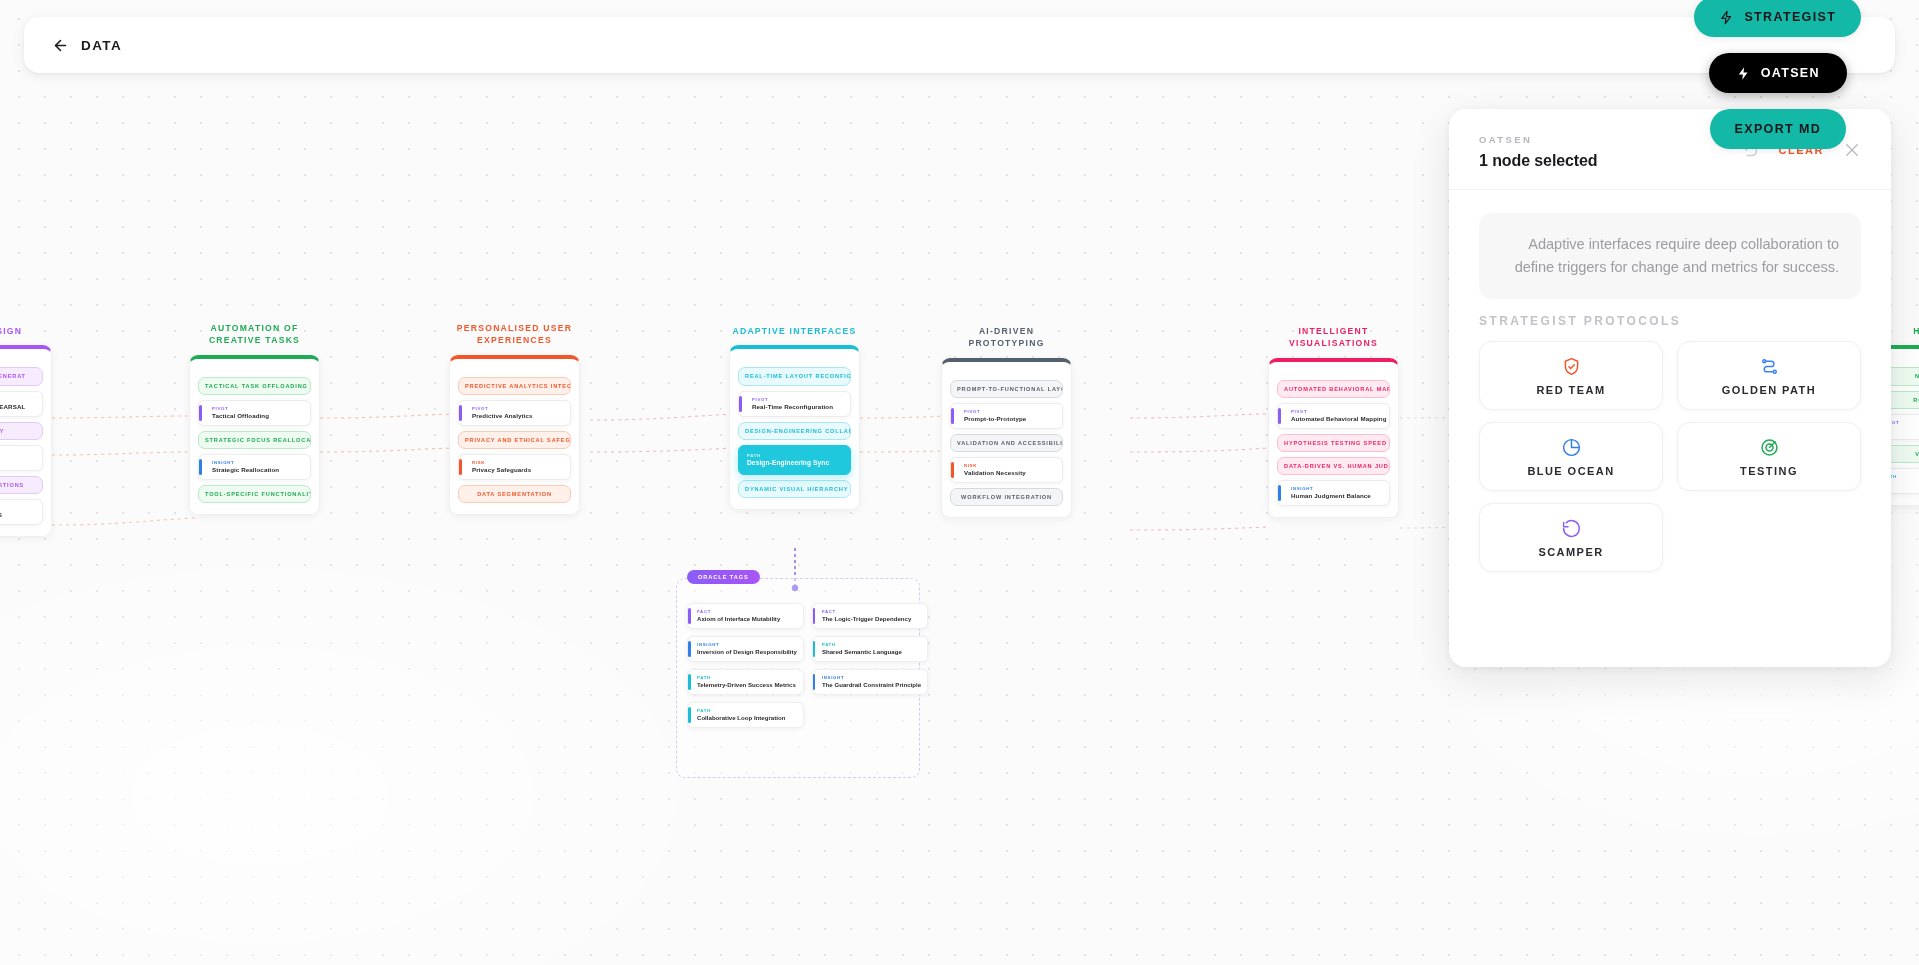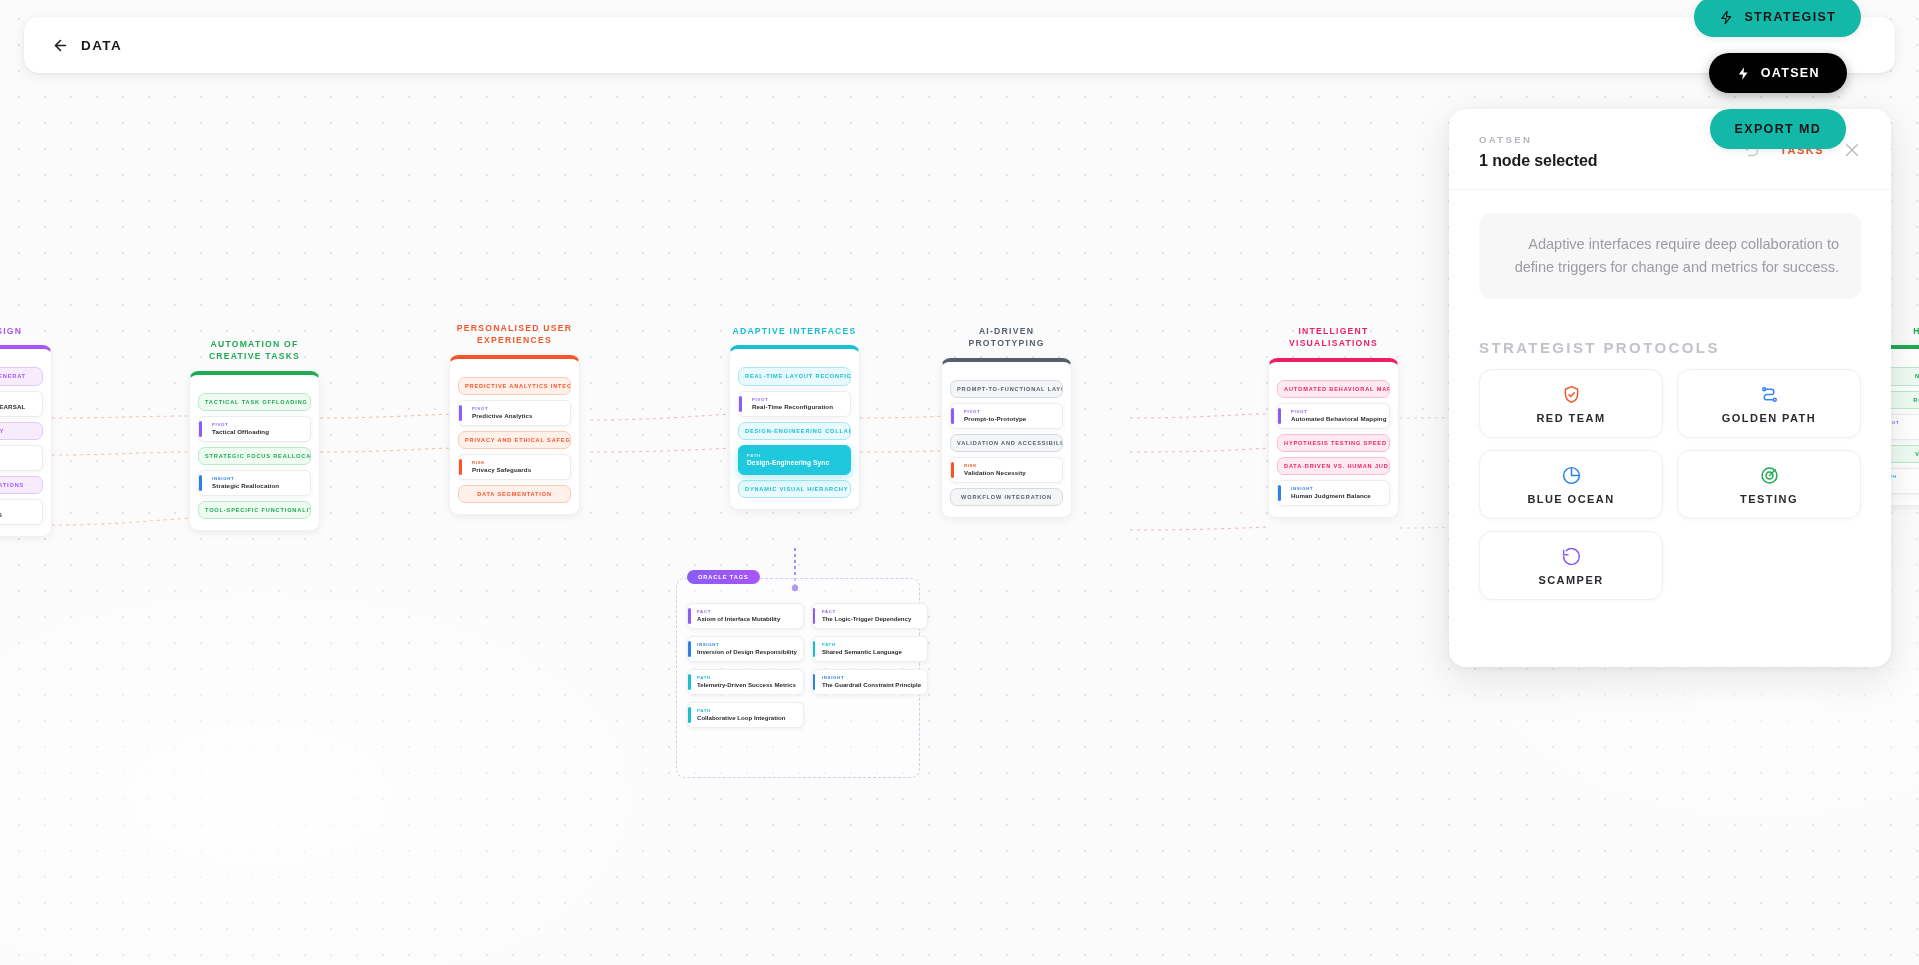--- a/index.html
+++ b/index.html
@@ -159,21 +159,21 @@
     font-size: 11px; font-weight: 700; letter-spacing: 1.5px; color: #f4562a;
     background: none; border: 0; cursor: pointer; font-family: inherit;
   }
   .icon-btn { background: none; border: 0; cursor: pointer; padding: 0; display: block; line-height: 0; }
   #panel-body { padding: 23px 30px 0; flex: 1; overflow: hidden; }
   #summary {
     background: #f7f7f8; border-radius: 13px; padding: 20px 22px;
     font-size: 14.6px; line-height: 1.58; color: #9c9ca3; letter-spacing: -.05px; text-align: right;
   }
   #protocols-label {
-    margin: 40px 0 13px; font-size: 15px; font-weight: 700;
+    margin: 15px 0 13px; font-size: 12px; font-weight: 700;
     letter-spacing: 2.4px; color: #c2c2c8;
   }
   #protocols { display: grid; grid-template-columns: 1fr 1fr; gap: 12px 14px; }
   .proto {
     background: #fff; border: 1px solid #f0f0f2; border-radius: 13px;
     height: 69px; display: flex; flex-direction: column;
     align-items: center; justify-content: center; gap: 7px; cursor: pointer;
     box-shadow: 0 1px 4px rgba(17,17,26,.035);
   }
   .proto-label {
@@ -272,21 +272,21 @@
         <div class="node-label">Y</div>
       </div>
       <div class="tag" style="background: rgb(246, 236, 254); border-color: rgb(227, 201, 250); color: rgb(168, 85, 247);">LIMITATIONS</div>
       <div class="node" style="--bar: #8b5cf6;">
         <div class="node-kind">PIVOT</div>
         <div class="node-label">TATIONS</div>
       </div>
     </div>
   </div>
 <div class="col" style="left:189px;top:322px;width:131px">
-    <div class="col-title" style="color: rgb(31, 170, 85); margin-top: 16px;">AUTOMATION OF CREATIVE TASKS</div>
+    <div class="col-title" style="color: rgb(31, 170, 85);">AUTOMATION OF CREATIVE TASKS</div>
     <div class="col-card" style="border-top-color: rgb(31, 170, 85);">
       <div class="tag" style="background: rgb(237, 251, 241); border-color: rgb(185, 233, 200); color: rgb(31, 170, 85);">TACTICAL TASK OFFLOADING</div>
       <div class="node" style="--bar: #8b5cf6;">
         <div class="node-kind">PIVOT</div>
         <div class="node-label">Tactical Offloading</div>
       </div>
       <div class="tag" style="background: rgb(237, 251, 241); border-color: rgb(185, 233, 200); color: rgb(31, 170, 85);">STRATEGIC FOCUS REALLOCATION</div>
       <div class="node" style="--bar: #2f7fe8;">
         <div class="node-kind">INSIGHT</div>
         <div class="node-label">Strategic Reallocation</div>
@@ -415,21 +415,21 @@
       <div id="panel-kicker">OATSEN</div>
       <div id="panel-title">1 node selected</div>
     </div>
     <div id="panel-head-actions">
       <button class="icon-btn">
         <svg width="19" height="19" viewBox="0 0 24 24" fill="none" stroke="#cfcfd4" stroke-width="1.9" stroke-linecap="round" stroke-linejoin="round">
           <path d="M3 8.5h11a5.5 5.5 0 0 1 0 11H8"></path>
             <path d="M7 4 3 8.5 7 13"></path>
         </svg>
       </button>
-      <button id="clear-btn">TASKS</button>
+      <button id="clear-btn">CLEAR</button>
       <button class="icon-btn">
         <svg width="18" height="18" viewBox="0 0 24 24" fill="none" stroke="#b8b8be" stroke-width="1.8" stroke-linecap="round">
             <path d="M5 5l14 14"></path>
             <path d="M19 5L5 19"></path>
           </svg>
       </button>
     </div>
   </div>
 
   <div id="panel-body">

